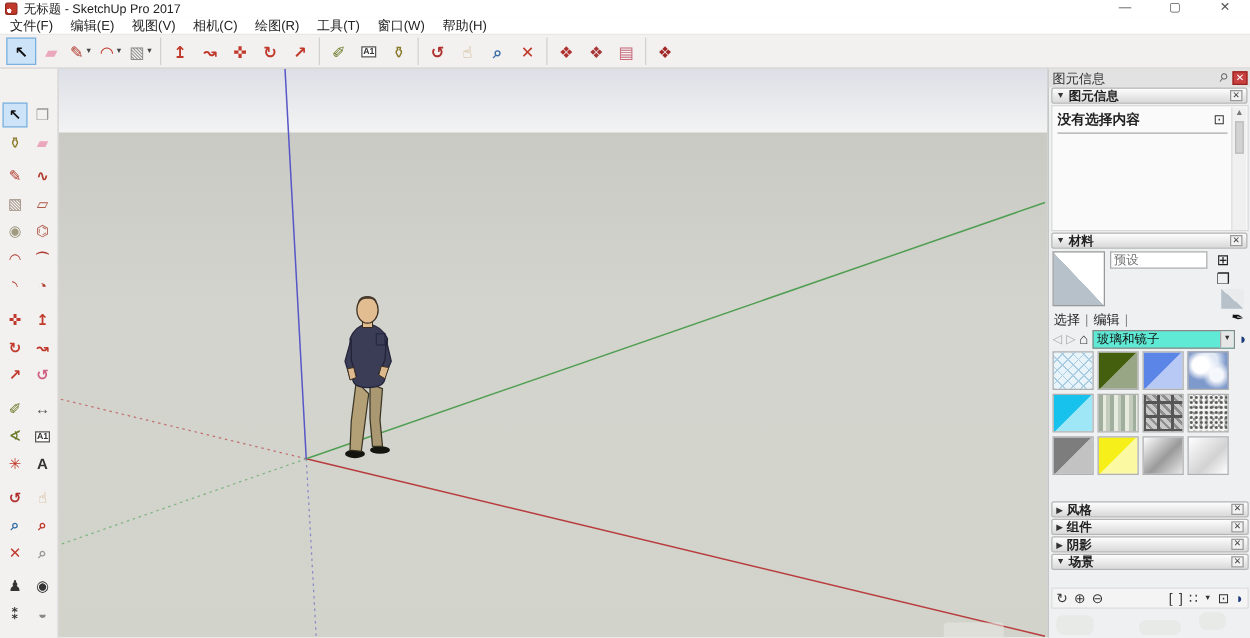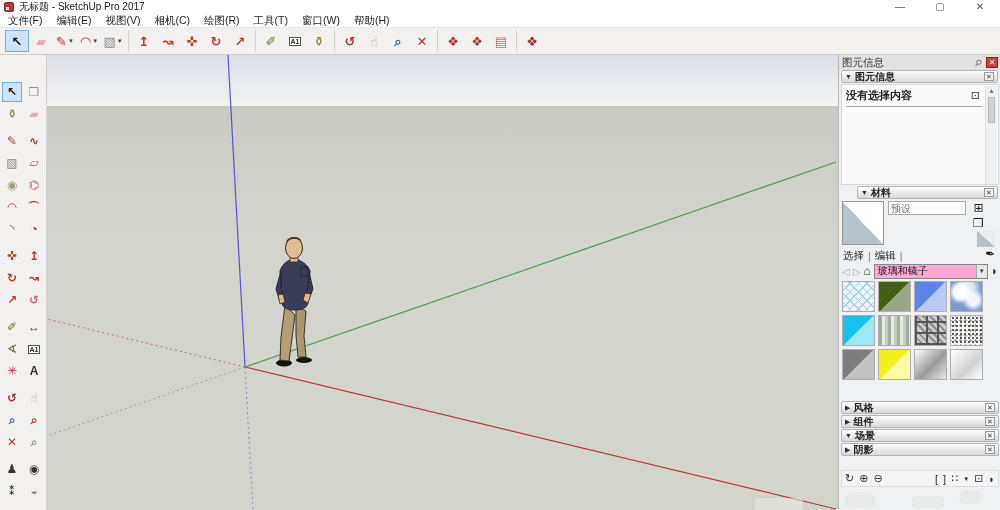--- a/index.html
+++ b/index.html
@@ -95,21 +95,21 @@
     background:linear-gradient(to top right, #b7c1ca 49.5%, #e9ebec 50%); }
   #mat-tabs { position:absolute; left:4px; top:50px; height:13px; display:flex; gap:4px;
     font-size:10.5px; color:#222; align-items:center; }
   .tab-sep { color:#888; }
   #mat-dropper { position:absolute; left:146px; top:48px; font-size:12px; color:#111;
     transform:rotate(10deg); }
   #mat-nav { position:absolute; left:3px; top:64px; width:156px; height:16px;
     display:flex; align-items:center; gap:3px; }
   .nav-arrow { color:#aaa; font-size:10px; }
   #nav-home { color:#333; font-size:12px; }
-  #mat-select { flex:1; height:15px; border:1px solid #888; background:#f9a8d4;
+  #mat-select { flex:1; height:15px; border:1px solid #888; background:#5eead4;
     display:flex; align-items:center; font-size:10px; padding-left:3px; color:#111; }
   #mat-select .sel-dd { margin-left:auto; width:11px; height:13px; background:#e6e6e6;
     border-left:1px solid #aaa; font-size:6px; text-align:center; line-height:13px; color:#333; }
   #nav-paint { color:#1d3a7c; font-size:12px; }
   #swatches { position:absolute; left:3px; top:82px; width:145px;
     display:grid; grid-template-columns:repeat(4,33px); grid-auto-rows:31px; gap:3px; }
   .swatch { border:1px solid #b0b0b0; background:#fff; }
 
   
   #sections { position:absolute; left:0; top:345px; width:162px; }
@@ -421,21 +421,21 @@
       <span id="entity-text">没有选择内容</span>
       <span id="entity-ico">⊡</span>
     </div>
     <div id="entity-hr"></div>
     <div id="entity-scroll">
       <div class="sc-arrow">▲</div>
       <div class="sc-thumb"></div>
     </div>
   </div>
 
-  <div class="sec-header" style="position:absolute; left:16px; right:0; top:131px; margin:0 2px;">
+  <div class="sec-header" style="position:absolute; left:0; right:0; top:131px; margin:0 2px;">
     <span class="sec-arrow">▼</span>
     <span>材料</span>
     <span class="sec-x">✕</span>
   </div>
   <div id="mat-body">
     <div id="mat-preview"></div>
     <input id="mat-input" placeholder="预设" style="">
     <div class="mat-side-ico" style="top:2px;">⊞</div>
     <div class="mat-side-ico" style="top:17px;">❒</div>
     <div id="mat-corner"></div>
@@ -477,27 +477,27 @@
         <span class="sec-arrow">▶</span>
         <span>风格</span>
         <span class="sec-x">✕</span>
       </div>
       <div class="sec-header">
         <span class="sec-arrow">▶</span>
         <span>组件</span>
         <span class="sec-x">✕</span>
       </div>
       <div class="sec-header">
+        <span class="sec-arrow">▶</span>
+        <span>阴影</span>
+        <span class="sec-x">✕</span>
+      </div>
+      <div class="sec-header">
         <span class="sec-arrow">▼</span>
         <span>场景</span>
-        <span class="sec-x">✕</span>
-      </div>
-      <div class="sec-header">
-        <span class="sec-arrow">▶</span>
-        <span>阴影</span>
         <span class="sec-x">✕</span>
       </div>
     </div>
 
   <div id="scenes-bar">
       <span class="scn-ico">↻</span>
       <span class="scn-ico">⊕</span>
       <span class="scn-ico">⊖</span>
       <span class="scn-right">
         <span>[</span>

